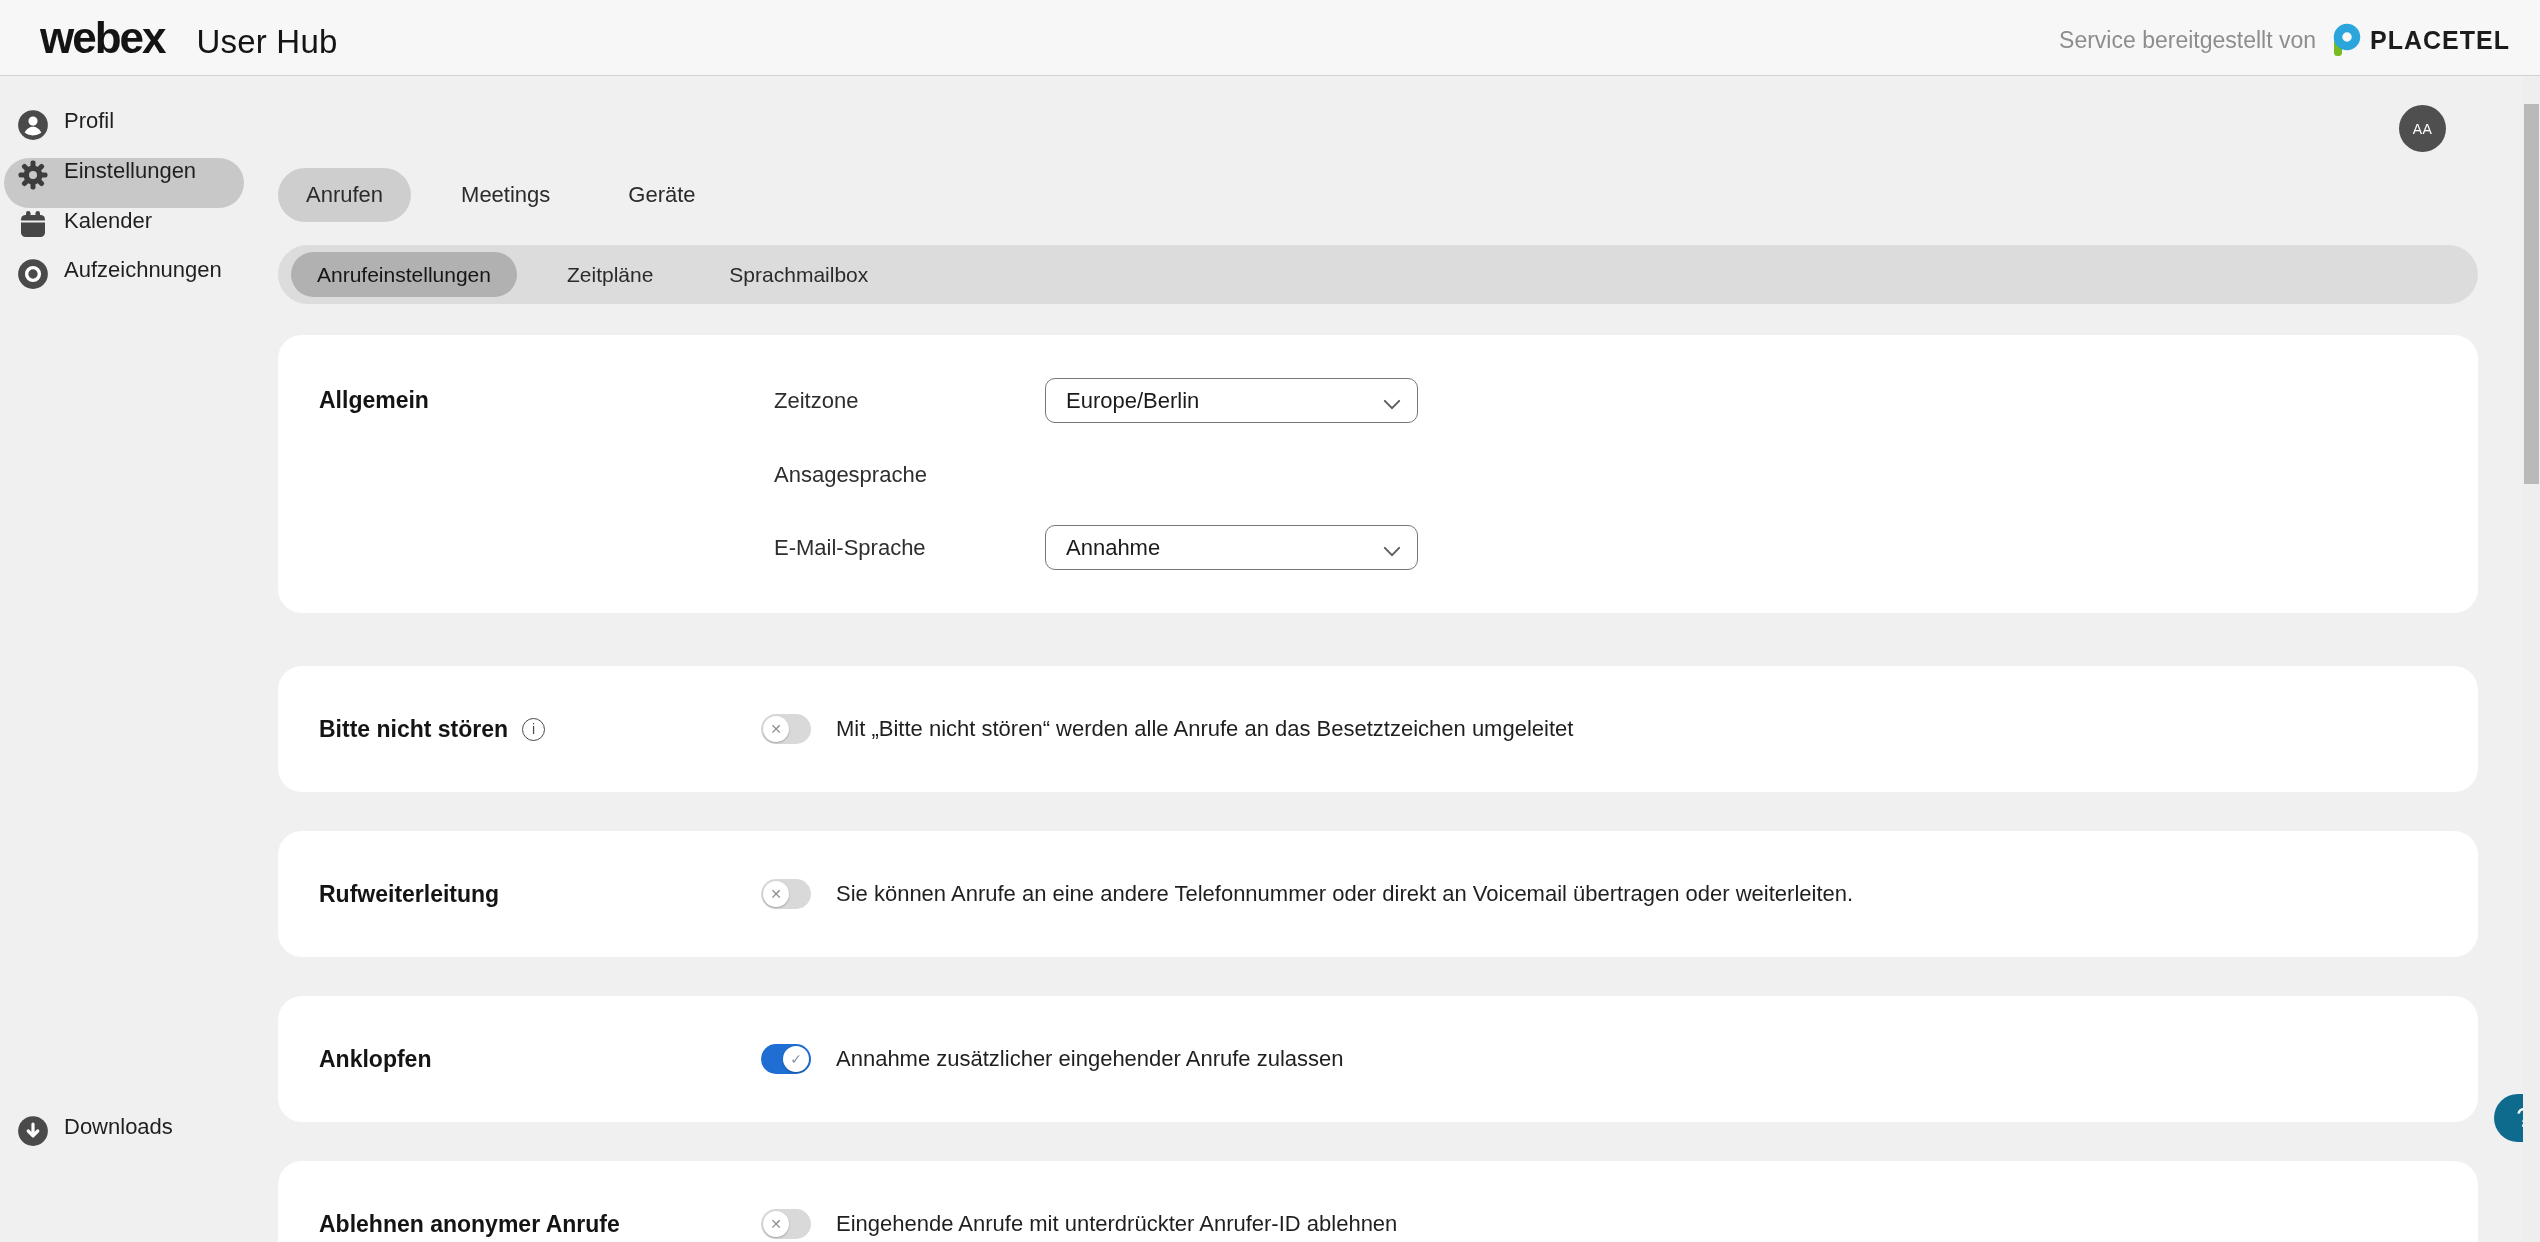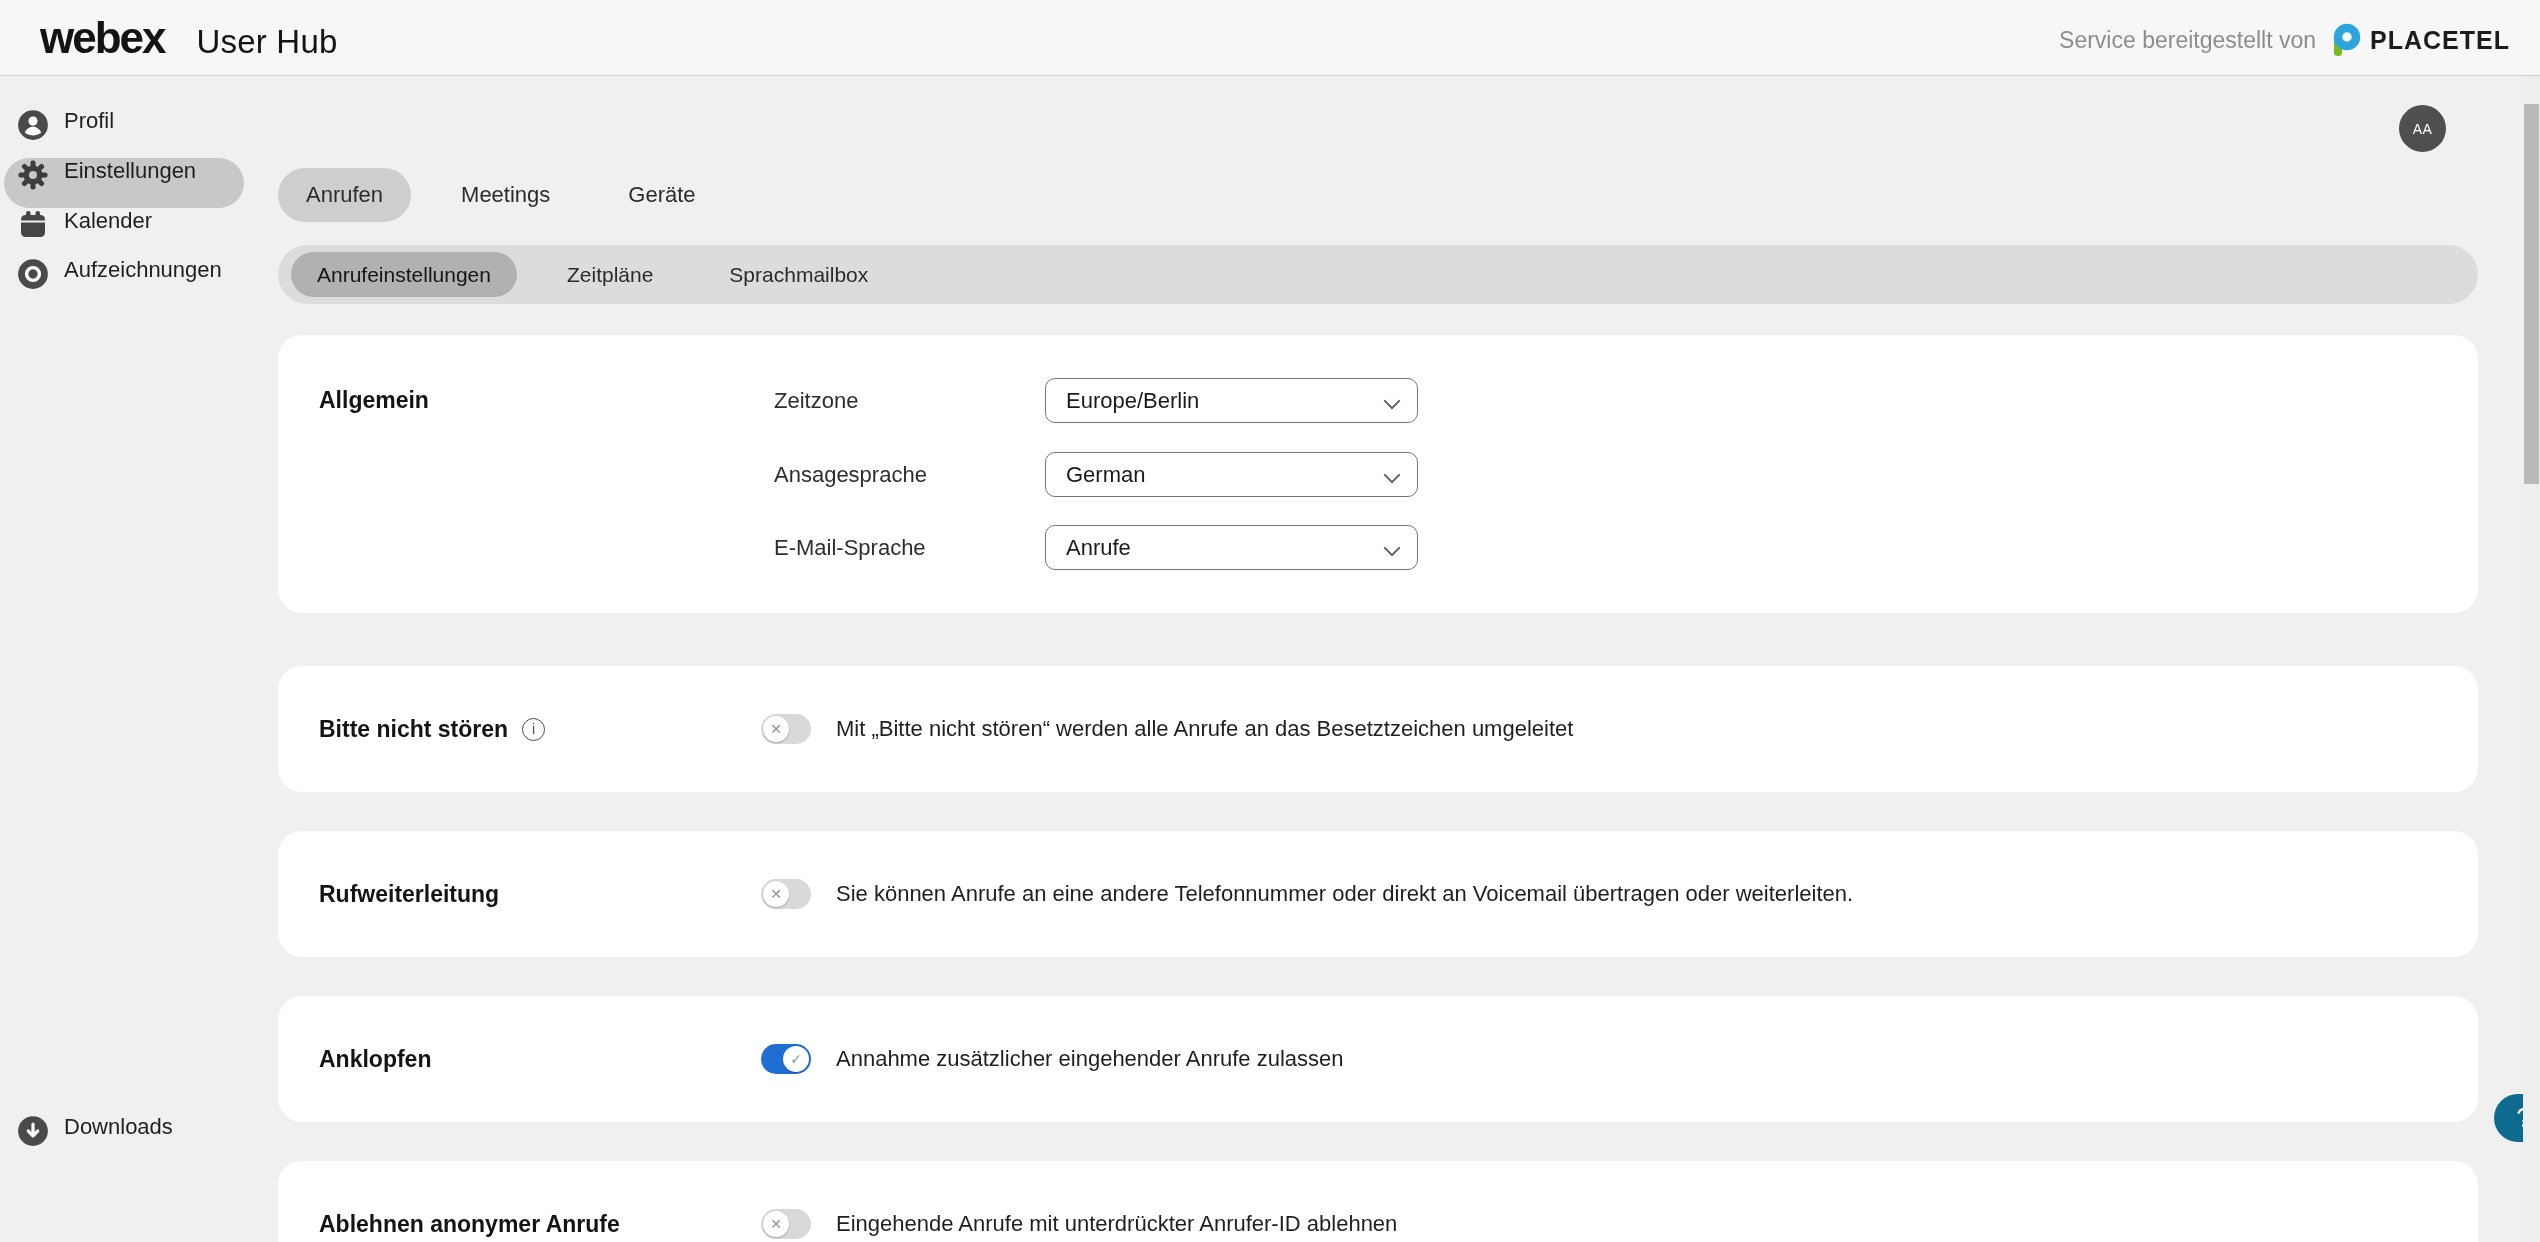--- a/index.html
+++ b/index.html
@@ -258,38 +258,30 @@
   <div class="dropdown row1">
     <span class="val">Europe/Berlin</span>
     <span class="chev">
       <svg width="18" height="11" viewBox="0 0 20 12">
           <path d="M2 2l8 8 8-8" fill="none" stroke="#5f5f5f" stroke-width="2.2" stroke-linecap="round"></path>
         </svg>
     </span>
   </div>
 
   <span class="field-label row2">Ansagesprache</span>
-  <div class="dropdown row2">
-    <span class="val">German</span>
+
+  <span class="field-label row3">E-Mail-Sprache</span>
+  <div class="dropdown row3">
+    <span class="val">Annahme</span>
     <span class="chev">
       <svg width="18" height="11" viewBox="0 0 20 12">
           <path d="M2 2l8 8 8-8" fill="none" stroke="#5f5f5f" stroke-width="2.2" stroke-linecap="round"></path>
         </svg>
     </span>
   </div>
-
-  <span class="field-label row3">E-Mail-Sprache</span>
-  <div class="dropdown row3">
-    <span class="val">Anrufe</span>
-    <span class="chev">
-      <svg width="18" height="11" viewBox="0 0 20 12">
-          <path d="M2 2l8 8 8-8" fill="none" stroke="#5f5f5f" stroke-width="2.2" stroke-linecap="round"></path>
-        </svg>
-    </span>
-  </div>
 </div>
 
 <div class="card card-t0">
   <div class="tcard-title-wrap">
     <span class="card-title">Bitte nicht stören</span>
     <span class="info-icon">i</span>
   </div>
   <div class="toggle off">
     <span class="knob">✕</span>
   </div>

